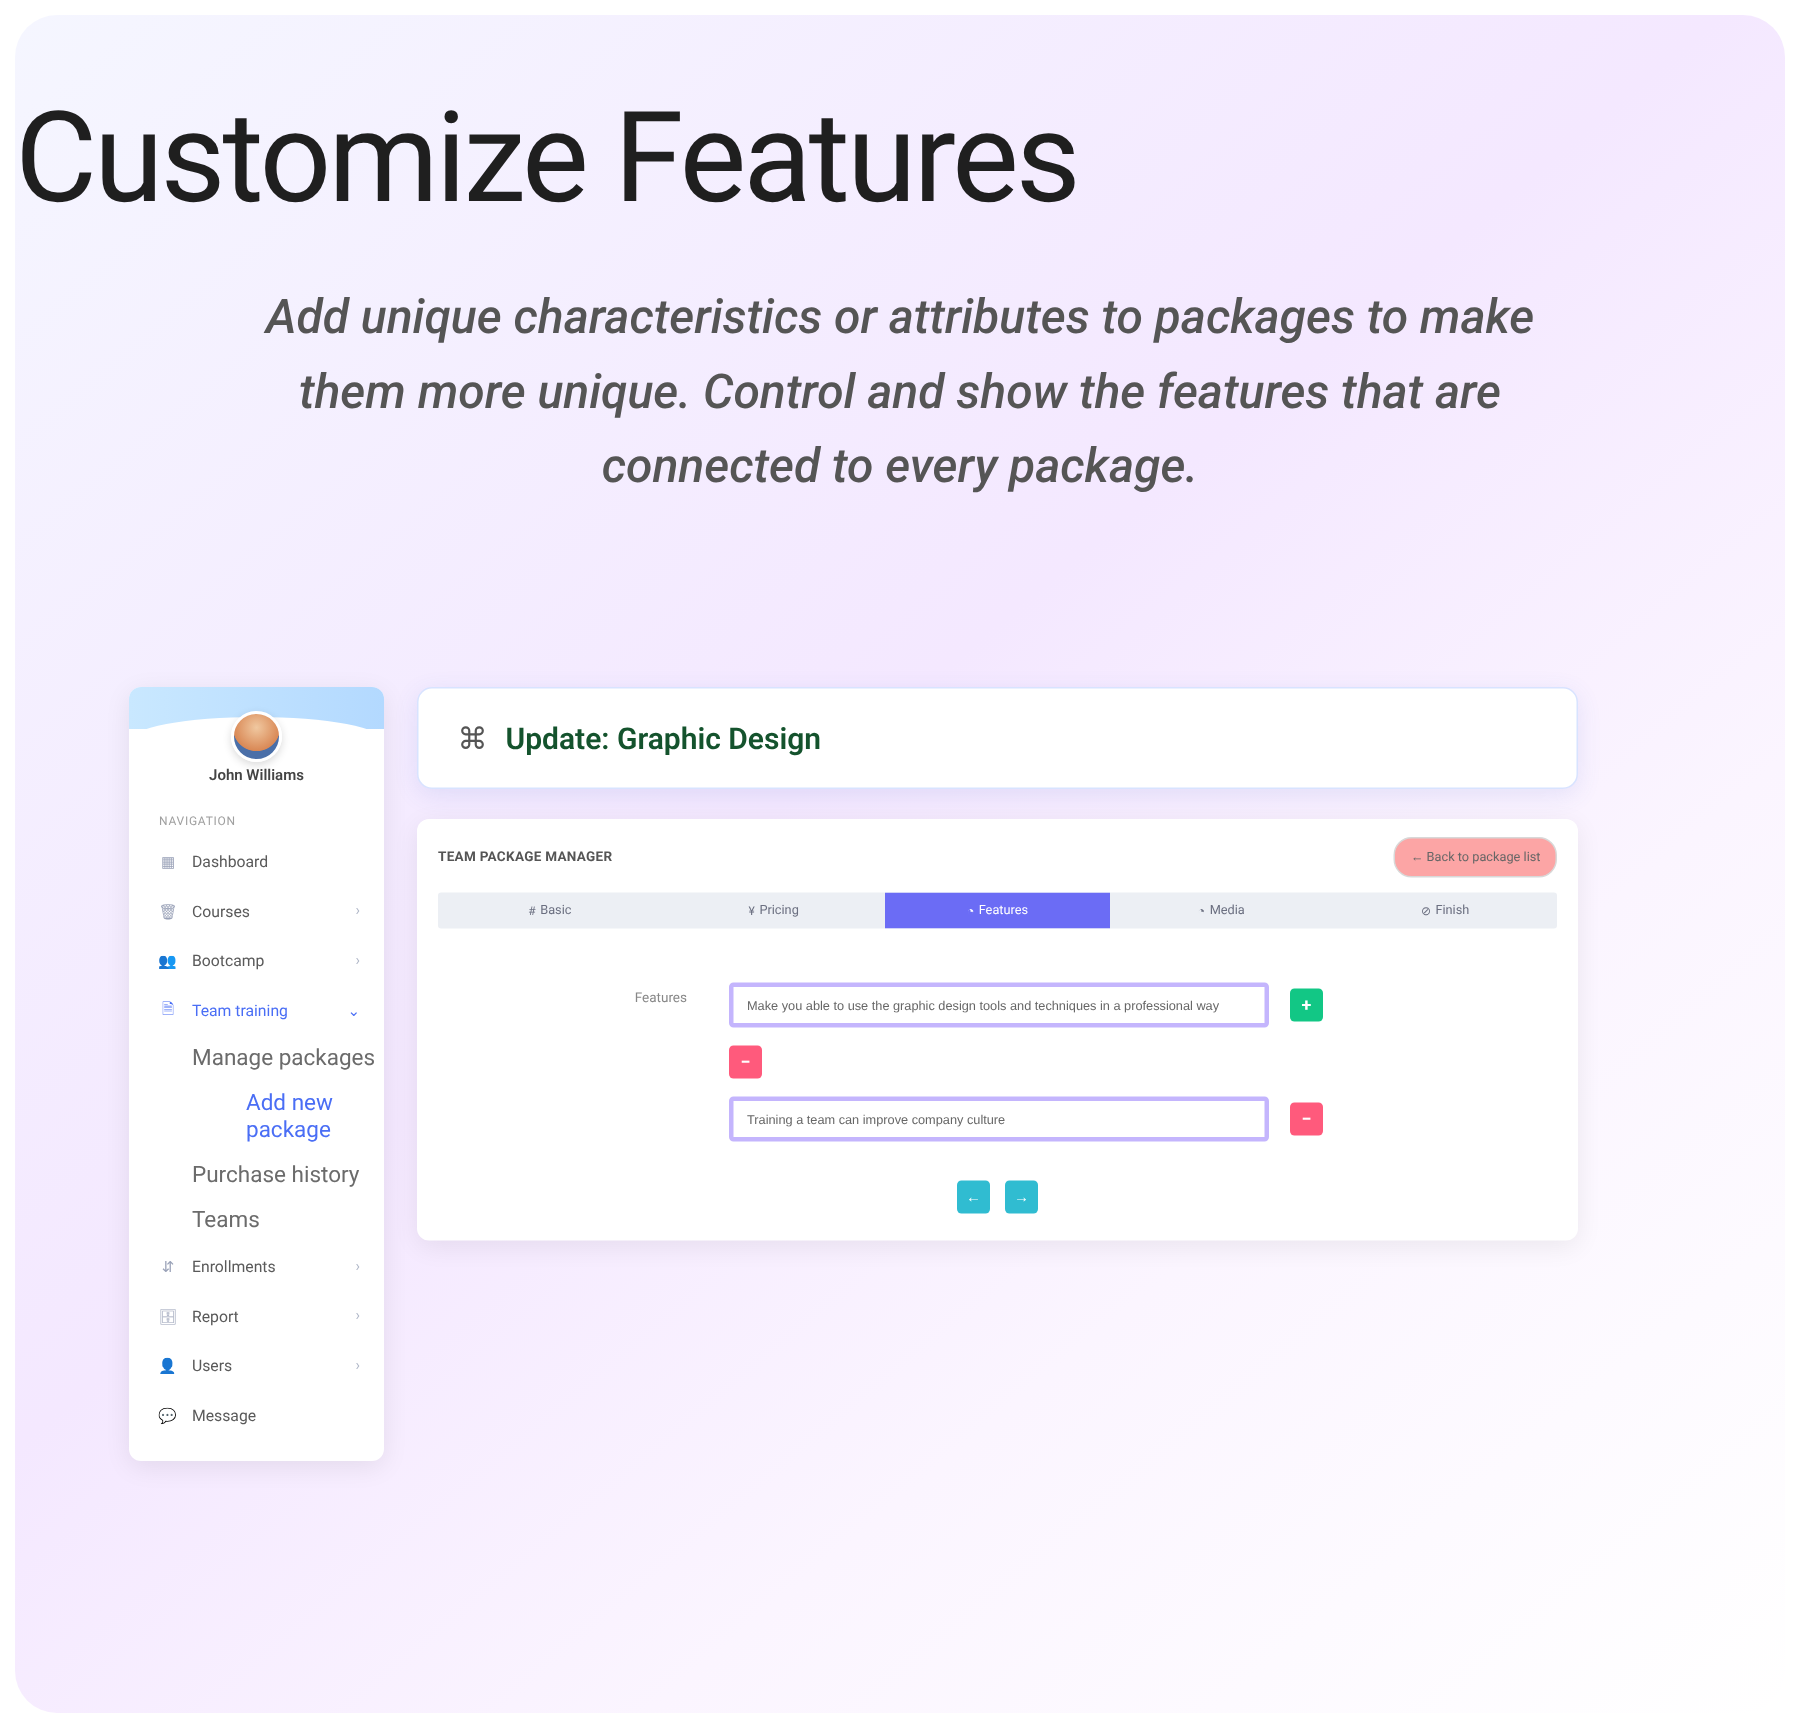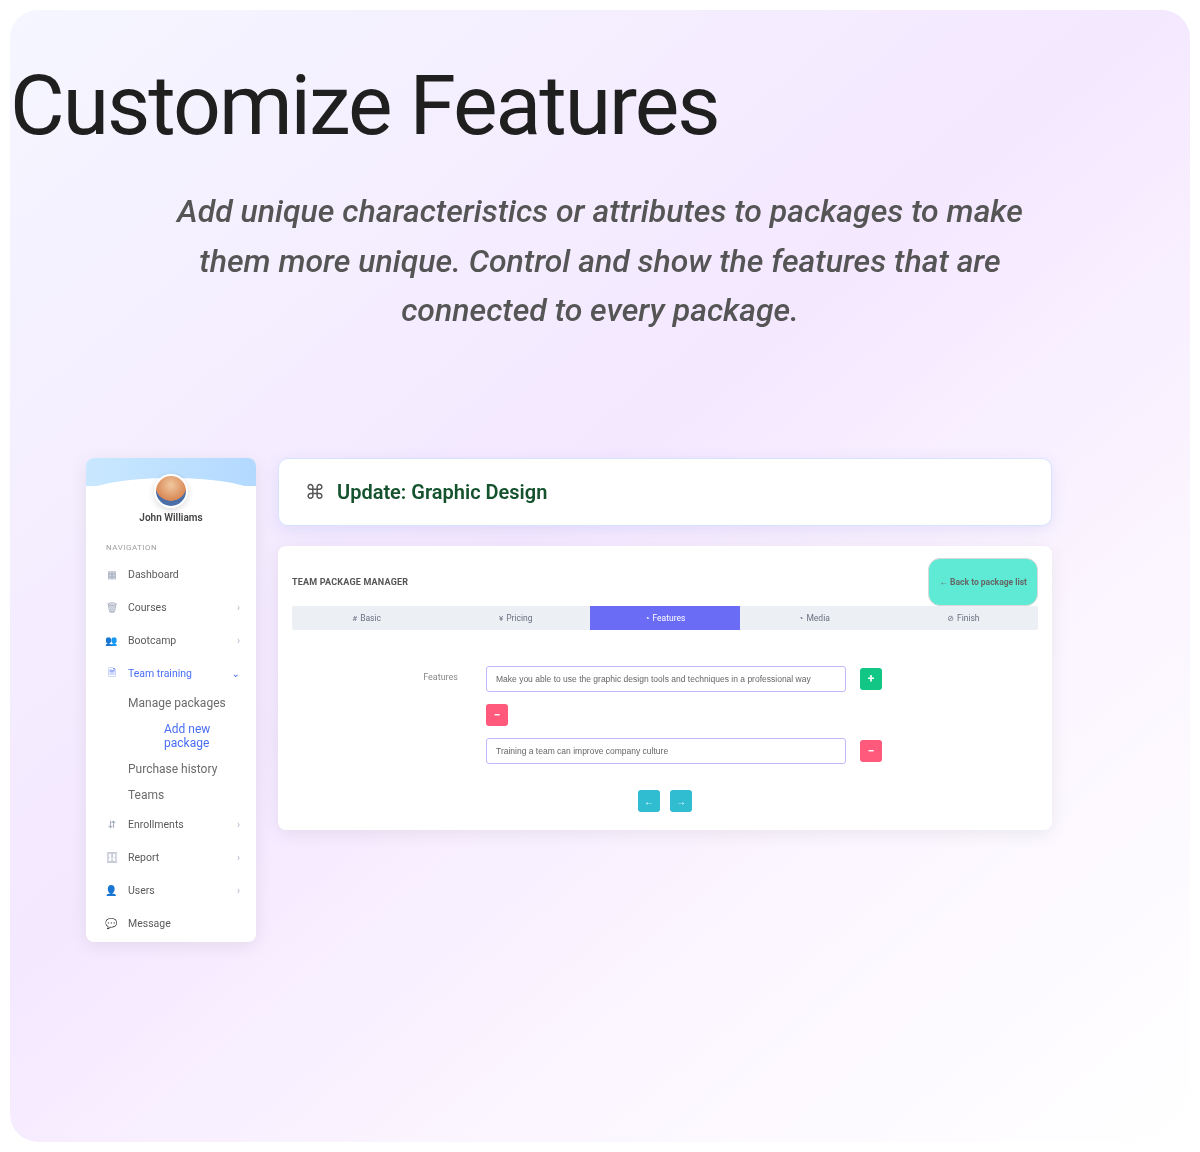--- a/index.html
+++ b/index.html
@@ -42,21 +42,21 @@
   top: 448px;
   display: flex;
   gap: 22px;
 }
 
 .sidebar {
   width: 170px;
   background: #fff;
   border-radius: 8px;
   box-shadow: 0 4px 18px rgba(0,0,0,0.08);
-  padding-bottom: 2px;
+  padding-bottom: 14px;
 }
 .sidebar-wave {
   height: 28px;
   background: linear-gradient(90deg, #c9e8ff 0%, #b3d9ff 100%);
   border-radius: 8px 8px 0 0;
   position: relative;
 }
 .sidebar-wave::after {
   content: "";
   position: absolute;
@@ -108,21 +108,21 @@
 .nav-item.active .nav-icon { color: #4a6ef5; }
 .chev {
   position: absolute;
   right: 16px;
   font-size: 10px;
   color: #b0b7c8;
 }
 .nav-item.active .chev { color: #4a6ef5; }
 .sub-nav { padding-left: 42px; }
 .sub-item {
-  font-size: 12px;
+  font-size: 15px;
   color: #6b6b6b;
   padding: 6px 0;
   cursor: pointer;
 }
 .sub-item.active { color: #4a6ef5; margin-left: 36px; }
 
 .panel-stack { display: flex; flex-direction: column; gap: 20px; }
 .top-panel {
   width: 774px;
   background: #fff;
@@ -148,36 +148,36 @@
   width: 774px;
   background: #fff;
   border-radius: 8px;
   box-shadow: 0 4px 18px rgba(0,0,0,0.07);
   padding: 12px 14px 18px;
 }
 .mp-head {
   display: flex;
   justify-content: space-between;
   align-items: center;
+  margin-bottom: 10px;
 }
 .mp-title {
   font-size: 9px;
   font-weight: 700;
   color: #555;
   letter-spacing: 0.2px;
 }
 .back-btn {
   font-size: 8.5px;
   color: #666;
   border: 1px solid #d8d8d8;
-  padding: 18px 10px;
+  padding: 7px 10px;
   border-radius: 12px;
   cursor: pointer;
-  background: #5eead4;
-  font-weight: bold;
+  background: #fca5a5;
 }
 .tabs {
   display: flex;
   background: #eceff4;
   border-radius: 2px;
   overflow: hidden;
   margin-bottom: 36px;
 }
 .tab {
   flex: 1;
@@ -207,21 +207,21 @@
   color: #888;
   padding-top: 6px;
   width: 54px;
   text-align: right;
 }
 .inputs-col { flex: 1; display:flex; flex-direction:column; gap: 12px; }
 .input-line { display: flex; align-items: center; gap: 14px; }
 .feat-input {
   flex: 1;
   max-width: 360px;
-  border: 1px solid #c4b5fd;
+  border: 3px solid #c4b5fd;
   border-radius: 3px;
   padding: 7px 9px;
   font-size: 8.5px;
   color: #666;
 }
 .sq-btn {
   width: 22px; height: 22px;
   border-radius: 3px;
   display: flex;
   align-items: center;

